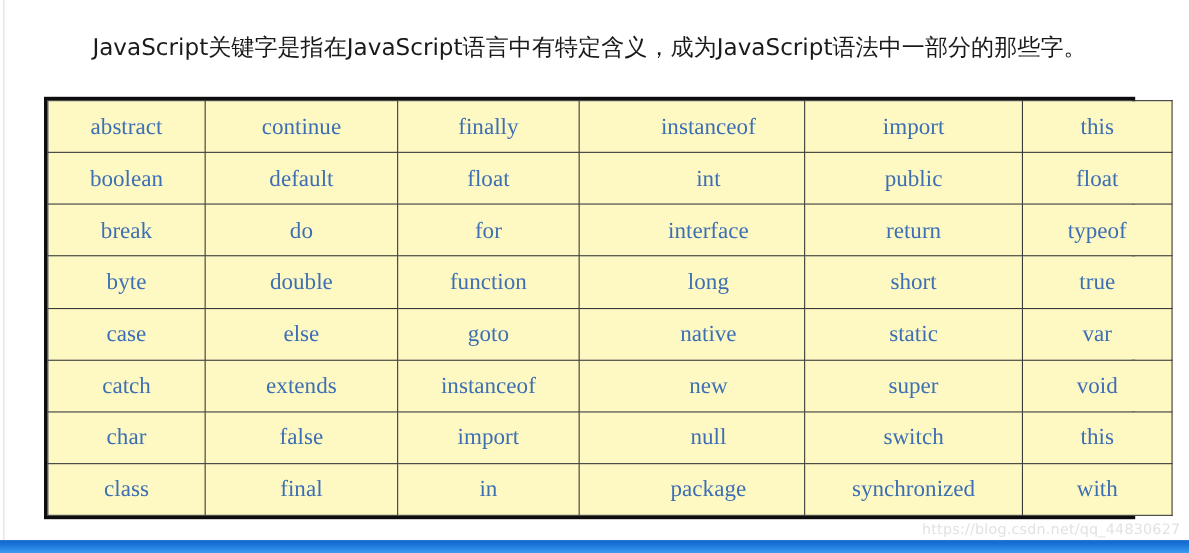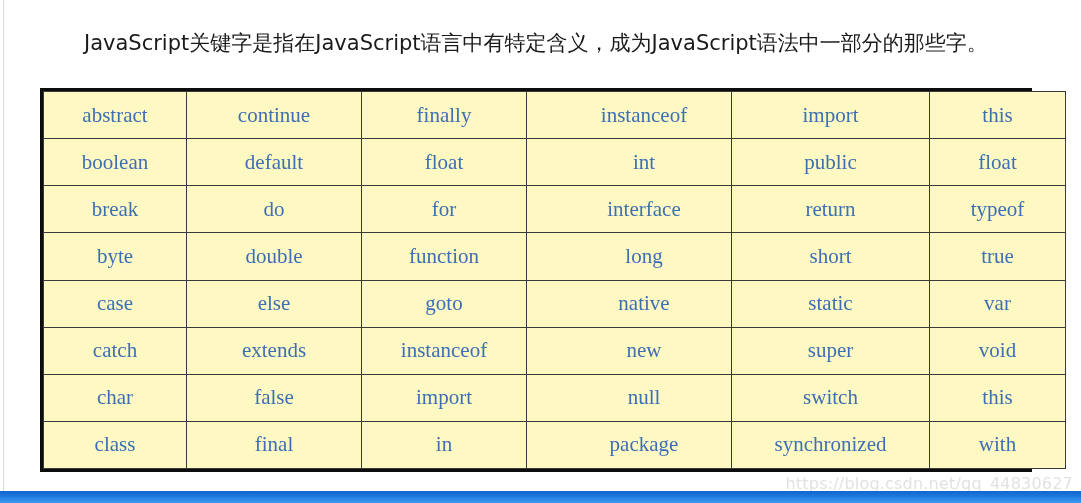--- a/index.html
+++ b/index.html
@@ -74,21 +74,21 @@
   table.kw-table td.c3 { width: 174px; padding-left: 30px; }
   table.kw-table td.c4 { width: 197px; }
   table.kw-table td.c5 { width: 135px; }
 
   
   .watermark {
     position: absolute;
     right: 8px;
     top: 474px;
     font-family: "DejaVu Sans", "Liberation Sans", sans-serif;
-    font-size: 16px;
+    font-size: 13px;
     color: #e2e2e2;
     letter-spacing: 0.2px;
     white-space: nowrap;
   }
 
   
   .bottom-bar {
     position: absolute;
     left: 0;
     bottom: 0;

